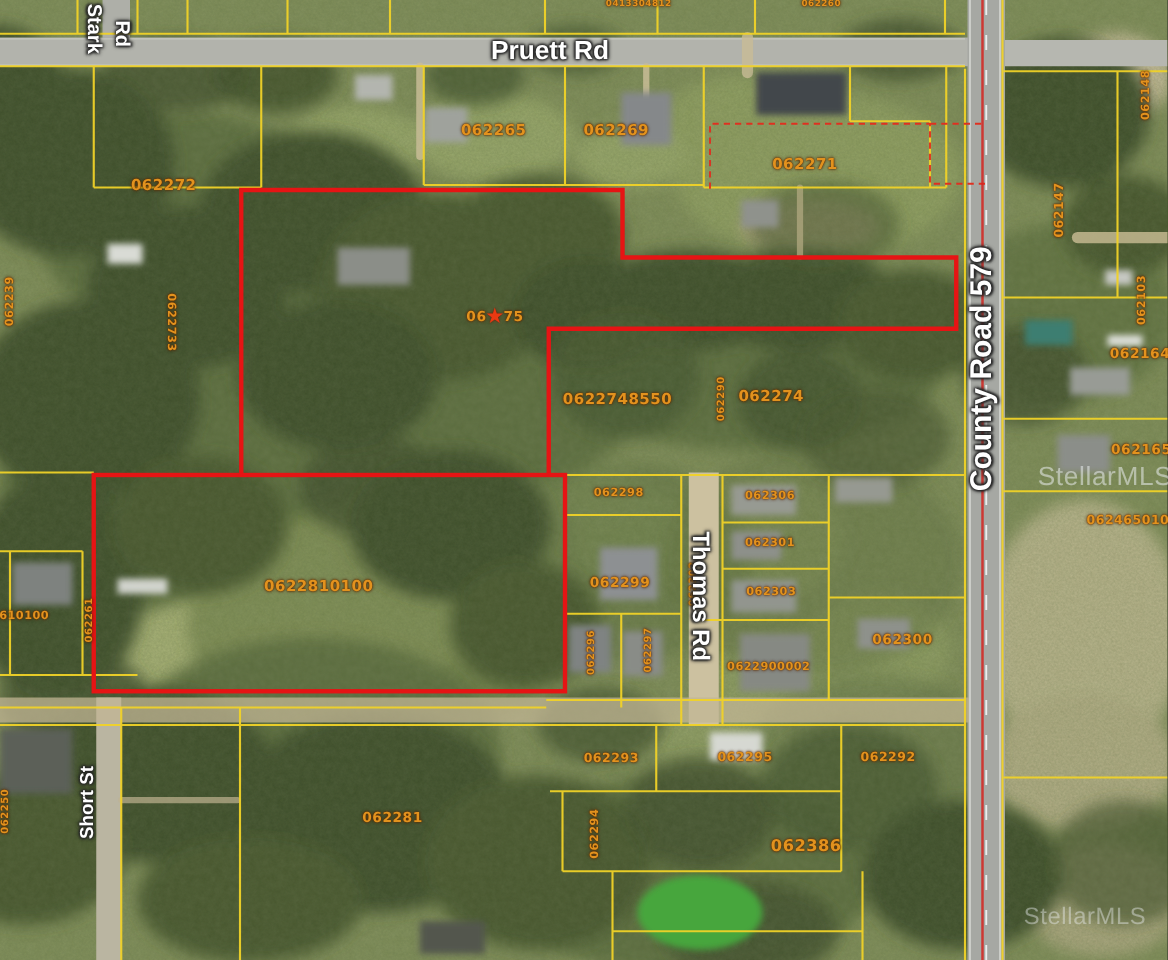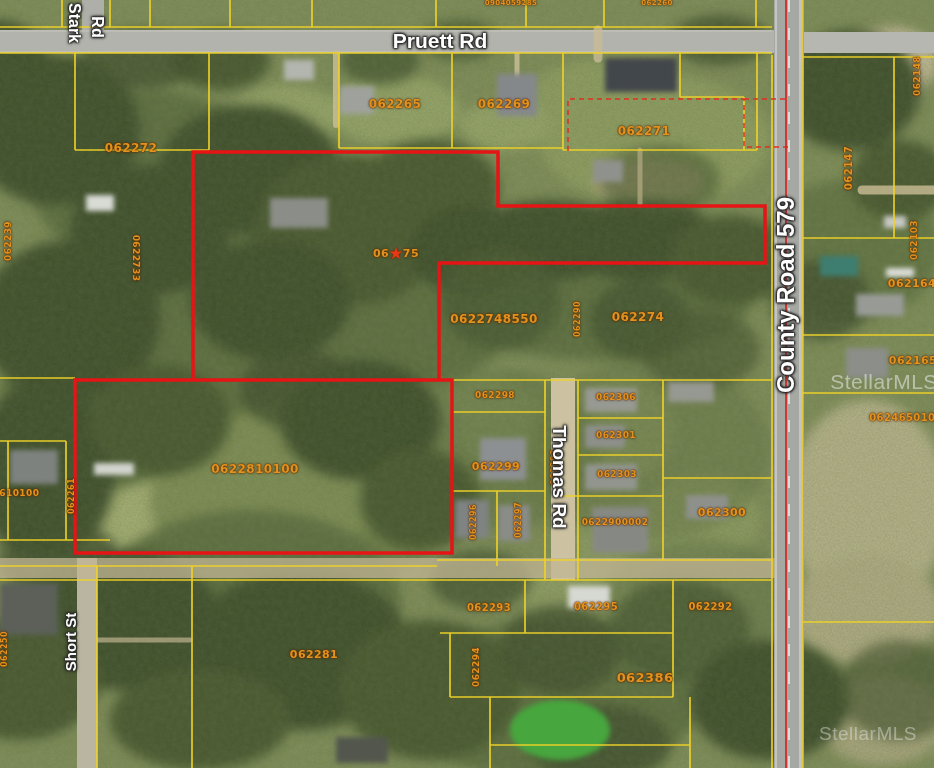--- a/index.html
+++ b/index.html
@@ -208,53 +208,53 @@
       <path d="M193,380 V152 H498 V206 H765 V263 H439 V380"></path>
       <rect x="75" y="380" width="377" height="173"></rect>
     </g>
   </svg>
 
   <div id="label-layer">
       <div class="plabel" style="left: 131px; top: 104px; font-size: 12px; transform: translate(-50%, -50%); margin-top: 44px;">062272</div>
       <div class="plabel" style="left: 8px; top: 241px; font-size: 9px; transform: translate(-50%, -50%) rotate(-90deg);">062239</div>
       <div class="plabel" style="left: 136px; top: 258px; font-size: 9px; transform: translate(-50%, -50%) rotate(90deg);">0622733</div>
       <div class="plabel" style="left: 395px; top: 104px; font-size: 12px; transform: translate(-50%, -50%);">062265</div>
-      <div class="plabel" style="left: 504px; top: 104px; font-size: 12px; transform: translate(-50%, -50%);">062269</div>
+      <div class="plabel" style="left: 493px; top: 104px; font-size: 12px; transform: translate(-50%, -50%);">062269</div>
       <div class="plabel" style="left: 644px; top: 131px; font-size: 12px; transform: translate(-50%, -50%);">062271</div>
       <div class="plabel" style="left: 396px; top: 253px; font-size: 11px; transform: translate(-50%, -50%);"><span>06</span><span class="star">★</span><span>75</span></div>
       <div class="plabel" style="left: 494px; top: 319px; font-size: 12px; transform: translate(-50%, -50%);">0622748550</div>
       <div class="plabel" style="left: 577px; top: 319px; font-size: 8px; transform: translate(-50%, -50%) rotate(-90deg);">062290</div>
-      <div class="plabel" style="left: 638px; top: 317px; font-size: 12px; transform: translate(-50%, -50%);">062274</div>
+      <div class="plabel" style="left: 617px; top: 317px; font-size: 12px; transform: translate(-50%, -50%);">062274</div>
       <div class="plabel" style="left: 848px; top: 168px; font-size: 10px; transform: translate(-50%, -50%) rotate(-90deg);">062147</div>
       <div class="plabel" style="left: 917px; top: 76px; font-size: 9px; transform: translate(-50%, -50%) rotate(-90deg);">062148</div>
       <div class="plabel" style="left: 914px; top: 240px; font-size: 9px; transform: translate(-50%, -50%) rotate(-90deg);">062103</div>
       <div class="plabel" style="left: 912px; top: 283px; font-size: 11px; transform: translate(-50%, -50%);">062164</div>
       <div class="plabel" style="left: 913px; top: 360px; font-size: 11px; transform: translate(-50%, -50%);">062165</div>
       <div class="plabel" style="left: 906px; top: 417px; font-size: 10px; transform: translate(-50%, -50%);">0624650100</div>
       <div class="plabel" style="left: 495px; top: 395px; font-size: 9px; transform: translate(-50%, -50%);">062298</div>
       <div class="plabel" style="left: 616px; top: 397px; font-size: 9px; transform: translate(-50%, -50%);">062306</div>
       <div class="plabel" style="left: 616px; top: 435px; font-size: 9px; transform: translate(-50%, -50%);">062301</div>
       <div class="plabel" style="left: 617px; top: 474px; font-size: 9px; transform: translate(-50%, -50%);">062303</div>
-      <div class="plabel" style="left: 615px; top: 522px; font-size: 9px; transform: translate(-50%, -50%);">0622900002</div>
+      <div class="plabel" style="left: 615px; top: 534px; font-size: 9px; transform: translate(-50%, -50%);">0622900002</div>
       <div class="plabel" style="left: 496px; top: 466px; font-size: 11px; transform: translate(-50%, -50%); text-align: center;">062299</div>
       <div class="plabel" style="left: 554px; top: 467px; font-size: 8px; transform: translate(-50%, -50%) rotate(-90deg);">062302</div>
       <div class="plabel" style="left: 473px; top: 522px; font-size: 8px; transform: translate(-50%, -50%) rotate(-90deg);">062296</div>
       <div class="plabel" style="left: 518px; top: 520px; font-size: 8px; transform: translate(-50%, -50%) rotate(-90deg);">062297</div>
       <div class="plabel" style="left: 722px; top: 512px; font-size: 11px; transform: translate(-50%, -50%);">062300</div>
       <div class="plabel" style="left: 255px; top: 469px; font-size: 12px; transform: translate(-50%, -50%);">0622810100</div>
       <div class="plabel" style="left: 489px; top: 607px; font-size: 10px; transform: translate(-50%, -50%);">062293</div>
       <div class="plabel" style="left: 596px; top: 606px; font-size: 10px; transform: translate(-50%, -50%);">062295</div>
       <div class="plabel" style="left: 705px; top: 606px; font-size: 10px; transform: translate(-50%, -50%); padding-left: 11px;">062292</div>
       <div class="plabel" style="left: 476px; top: 667px; font-size: 9px; transform: translate(-50%, -50%) rotate(-90deg);">062294</div>
       <div class="plabel" style="left: 645px; top: 677px; font-size: 13px; transform: translate(-50%, -50%);">062386</div>
       <div class="plabel" style="left: 266px; top: 654px; font-size: 11px; transform: translate(-50%, -50%); margin-left: 48px;">062281</div>
       <div class="plabel" style="left: 6px; top: 493px; font-size: 9px; transform: translate(-50%, -50%);">0622610100</div>
       <div class="plabel" style="left: 71px; top: 496px; font-size: 8px; transform: translate(-50%, -50%) rotate(-90deg);">062261</div>
       <div class="plabel" style="left: 4px; top: 649px; font-size: 8px; transform: translate(-50%, -50%) rotate(-90deg);">062250</div>
-      <div class="plabel" style="left: 511px; top: 3px; font-size: 7px; transform: translate(-50%, -50%);">0904059285</div>
+      <div class="plabel" style="left: 511px; top: 3px; font-size: 7px; transform: translate(-50%, -50%);">0413304812</div>
       <div class="plabel" style="left: 657px; top: 3px; font-size: 7px; transform: translate(-50%, -50%);">062260</div>
       <div class="rlabel" style="left: 440px; top: 41px; font-size: 21px; transform: translate(-50%, -50%); text-align: right;">Pruett Rd</div>
       <div class="rlabel" style="left: 74px; top: 23px; font-size: 16px; transform: translate(-50%, -50%) rotate(90deg);">Stark</div>
       <div class="rlabel" style="left: 97px; top: 27px; font-size: 16px; transform: translate(-50%, -50%) rotate(90deg);">Rd</div>
       <div class="rlabel" style="left: 786px; top: 295px; font-size: 24px; transform: translate(-50%, -50%) rotate(-90deg);">County Road 579</div>
       <div class="rlabel" style="left: 559px; top: 477px; font-size: 19px; transform: translate(-50%, -50%) rotate(90deg);">Thomas Rd</div>
       <div class="rlabel" style="left: 70px; top: 642px; font-size: 15px; transform: translate(-50%, -50%) rotate(-90deg);">Short St</div>
     </div>
 
   <div class="watermark" style="left:884px;top:382px;">StellarMLS</div>

